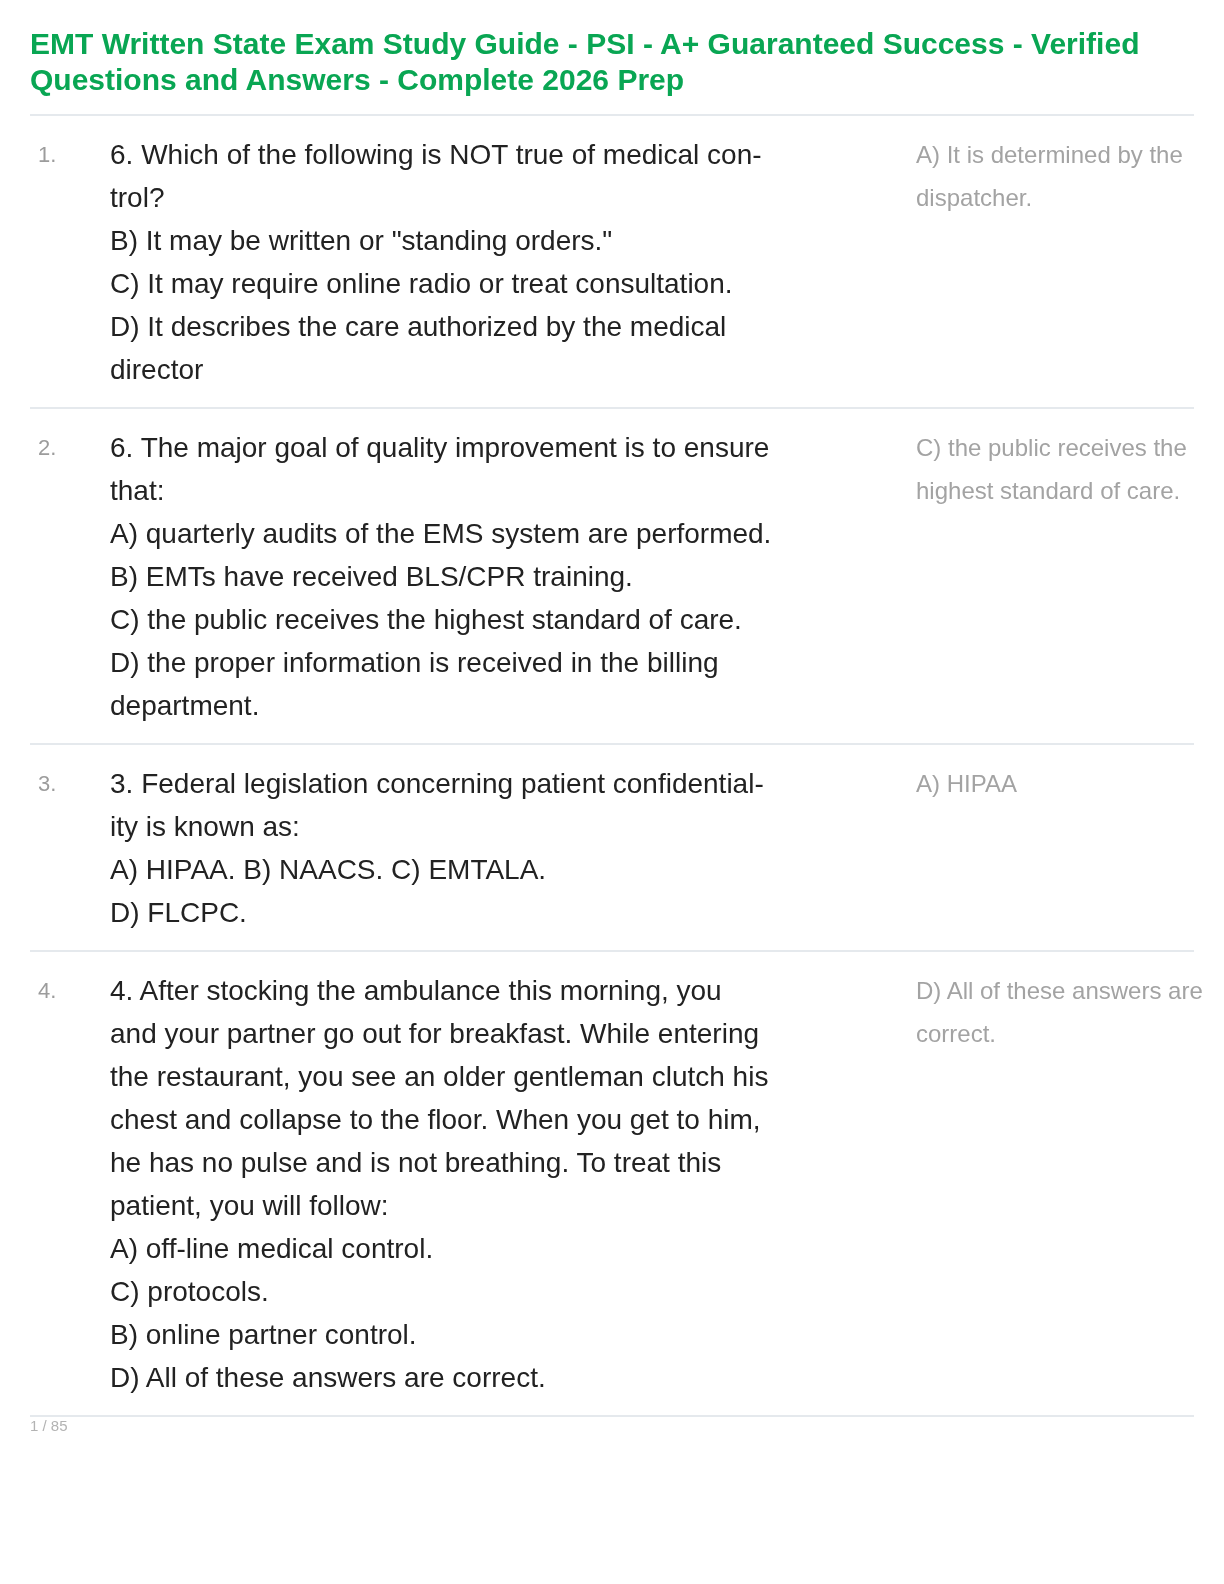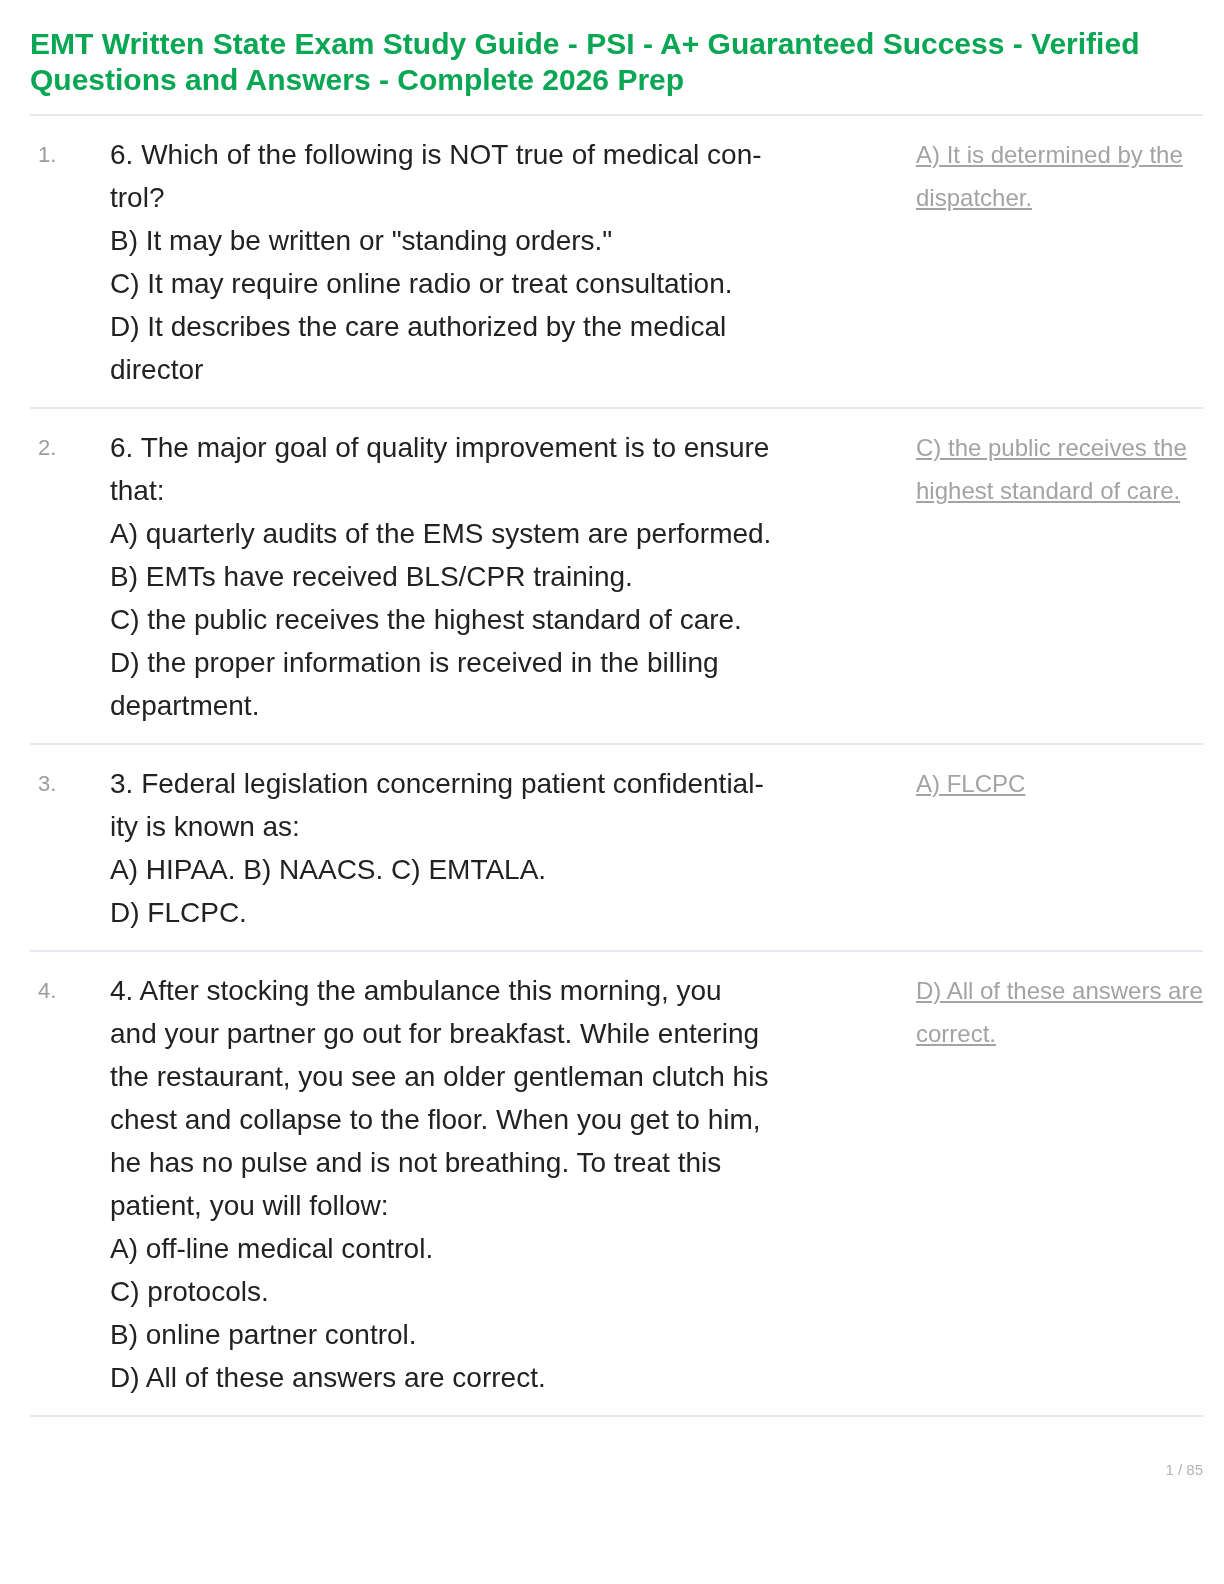--- a/index.html
+++ b/index.html
@@ -17,21 +17,21 @@
     background: #ffffff;
     font-family: "Liberation Sans", sans-serif;
   }
   body {
     width: 1224px;
     height: 1584px;
     overflow: hidden;
     position: relative;
   }
   .page {
-    padding: 20px 21px 0 30px;
+    padding: 20px 30px 0 30px;
     width: 1224px;
   }
   .doc-title {
     color: var(--title_green);
     font-size: 30px;
     line-height: 36px;
     font-weight: bold;
     margin: 6px 0 16px 0;
     max-width: 1170px;
     letter-spacing: 0px;
@@ -63,27 +63,26 @@
   }
   .q-text .q-line { white-space: nowrap; }
   .q-answer {
     flex: 1 1 auto;
     padding-left: 6px;
     color: var(--answer_gray);
     font-size: 24px;
     line-height: 43px;
     font-weight: 300;
   }
-  .q-answer .a-line { white-space: nowrap; text-decoration: underline; }
+  .q-answer .a-line { white-space: nowrap; }
   .footer {
-    text-align: right;
+    text-align: left;
     color: var(--footer_gray);
     font-size: 15px;
     font-weight: 300;
-    margin-top: 44px;
   }
 </style>
 </head>
 <body>
 
 <div class="page">
   <h1 class="doc-title">EMT Written State Exam Study Guide - PSI - A+ Guaranteed Success - Verified Questions and Answers - Complete 2026 Prep</h1>
 
   <div class="question-list" id="question-list">
   <div class="q-row">
@@ -121,21 +120,21 @@
 
   <div class="q-row">
     <div class="q-num">3.</div>
     <div class="q-text">
           <div class="q-line">3. Federal legislation concerning patient confidential-</div>
           <div class="q-line">ity is known as:</div>
           <div class="q-line">A) HIPAA. B) NAACS. C) EMTALA.</div>
           <div class="q-line">D) FLCPC.</div>
         </div>
     <div class="q-answer">
-          <div class="a-line">A) FLCPC</div>
+          <div class="a-line">A) HIPAA</div>
         </div>
   </div>
 
   <div class="q-row">
     <div class="q-num">4.</div>
     <div class="q-text">
           <div class="q-line">4. After stocking the ambulance this morning, you</div>
           <div class="q-line">and your partner go out for breakfast. While entering</div>
           <div class="q-line">the restaurant, you see an older gentleman clutch his</div>
           <div class="q-line">chest and collapse to the floor. When you get to him,</div>

